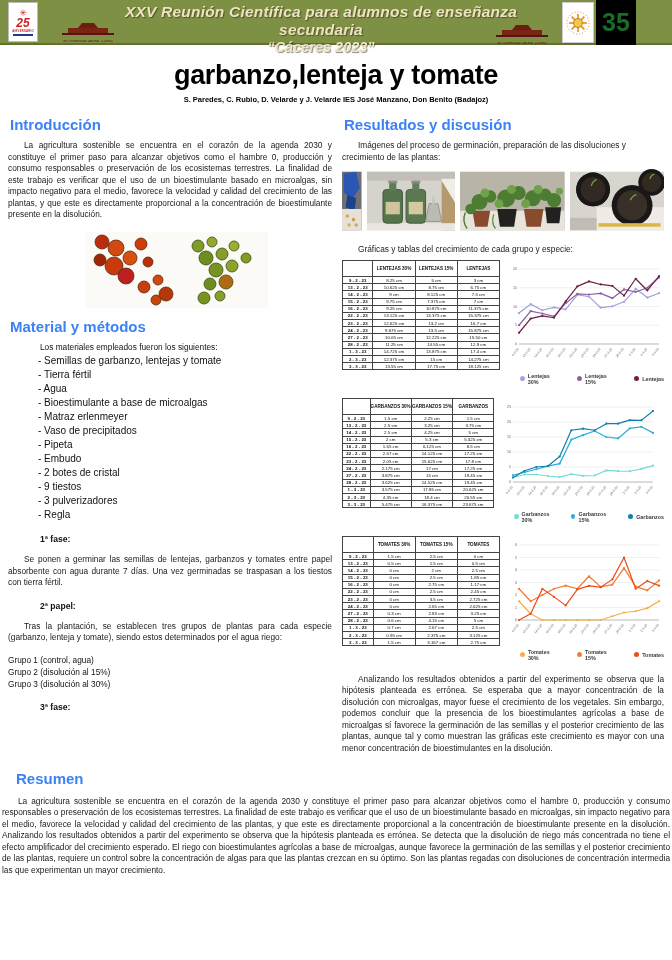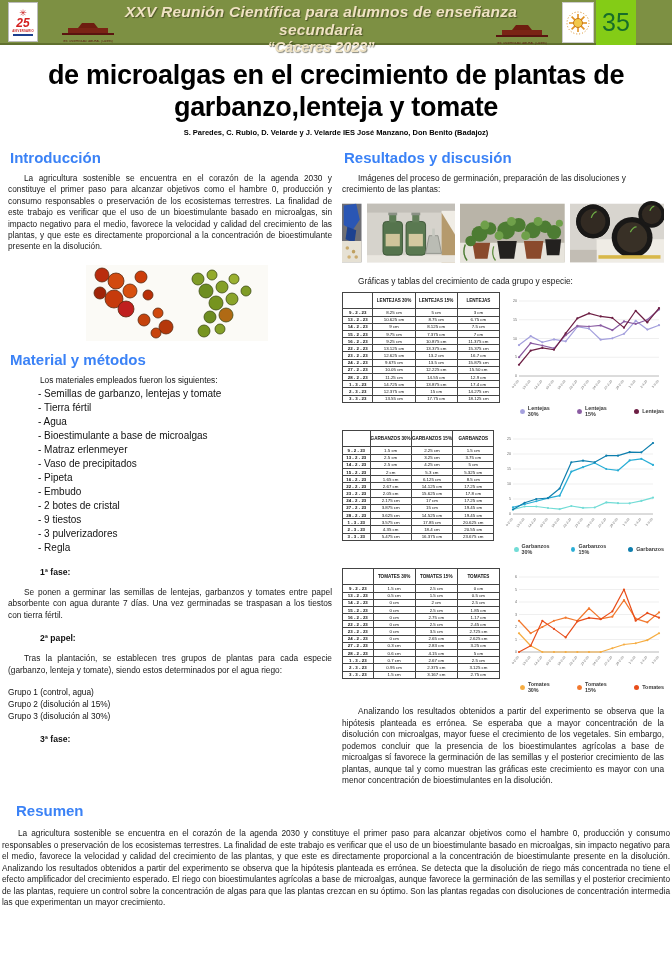--- a/index.html
+++ b/index.html
@@ -16,22 +16,22 @@
   .logo25 .bar { width:20px; height:2px; background:#1d3f8f; margin-top:1px; }
   .banner-title { position:absolute; left:90px; right:120px; top:3px; text-align:center; color:#efe2c2;
                   font-weight:bold; font-style:italic; text-shadow:1px 1px 1px rgba(40,40,20,.55); }
   .banner-title .l1 { font-size:15.5px; letter-spacing:.2px; }
   .banner-title .l2 { font-size:14.5px; }
   .bldg { position:absolute; width:52px; height:18px; }
   .bldg-l { left:62px; top:22px; } .bldg-r { left:496px; top:24px; }
   .bldg .cap { font-size:2.6px; color:#5a1410; text-align:center; white-space:nowrap; overflow:hidden; }
   .logoSun { position:absolute; right:78px; top:2px; width:32px; height:41px; background:#fff; border:1px solid #ccc;
              display:flex; align-items:center; justify-content:center; }
-  .badge35 { position:absolute; right:36px; top:0; width:40px; height:45px; background:#84cc16;
-             display:flex; align-items:center; justify-content:center; font-size:25px; font-weight:normal; color:#176d2a; }
+  .badge35 { position:absolute; right:36px; top:0; width:40px; height:45px; background:#000000;
+             display:flex; align-items:center; justify-content:center; font-size:25px; font-weight:bold; color:#176d2a; }
 
   
   .main-title { margin-top:14px; text-align:center; font-weight:bold; font-size:27px; line-height:1.2; color:#000; letter-spacing:-.3px;}
   .authors { text-align:center; font-size:7.5px; font-weight:bold; margin-top:4px; color:#000; }
 
   
   .cols { display:flex; margin-top:12px; padding:0 8px; gap:10px; }
   .col-l { width:324px; } .col-r { width:322px; }
   h2.sec { font-size:15px; font-weight:bold; color:#3b82f6; margin:0 0 7px 2px; }
   .para { font-size:8.3px; line-height:1.38; text-align:justify; text-indent:16px; color:#1a1a1a; }
@@ -114,21 +114,20 @@
           <line x1="6.6" y1="6.6" x2="19.4" y2="19.4"></line>
             <line x1="19.4" y1="6.6" x2="6.6" y2="19.4"></line>
         </g>
         <circle cx="13" cy="13" r="4.5" fill="#f2c84b" stroke="#c87818" stroke-width="1"></circle>
       </svg>
     </div>
     <div class="badge35">35</div>
   </div>
 
   <div class="main-title">
-    <div>de microalgas en el crecimiento de plantas de</div>
     <div>garbanzo,lenteja y tomate</div>
   </div>
   <div class="authors">S. Paredes, C. Rubio, D. Velarde y J. Velarde  IES José Manzano, Don Benito (Badajoz)</div>
 
   <div class="cols">
 
     <div class="col-l">
       <h2 class="sec">Introducción</h2>
       <p class="para">La agricultura sostenible se encuentra en el corazón de la agenda 2030 y constituye el primer paso para alcanzar objetivos como el hambre 0, producción y consumo responsables o preservación de los ecosistemas terrestres. La finalidad de este trabajo es verificar que el uso de un bioestimulante basado en microalgas, sin impacto negativo para el medio, favorece la velocidad y calidad del crecimiento de las plantas,  y que este es directamente proporcional a la concentración de bioestimulante presente en la disolución.</p>
 

